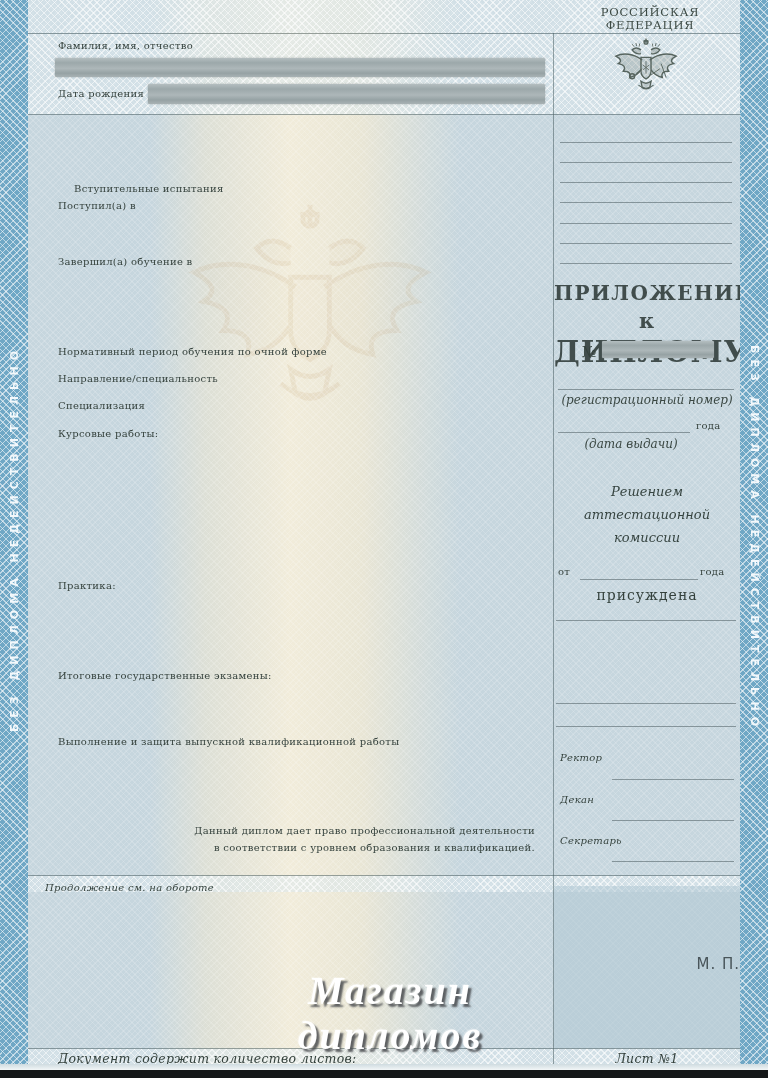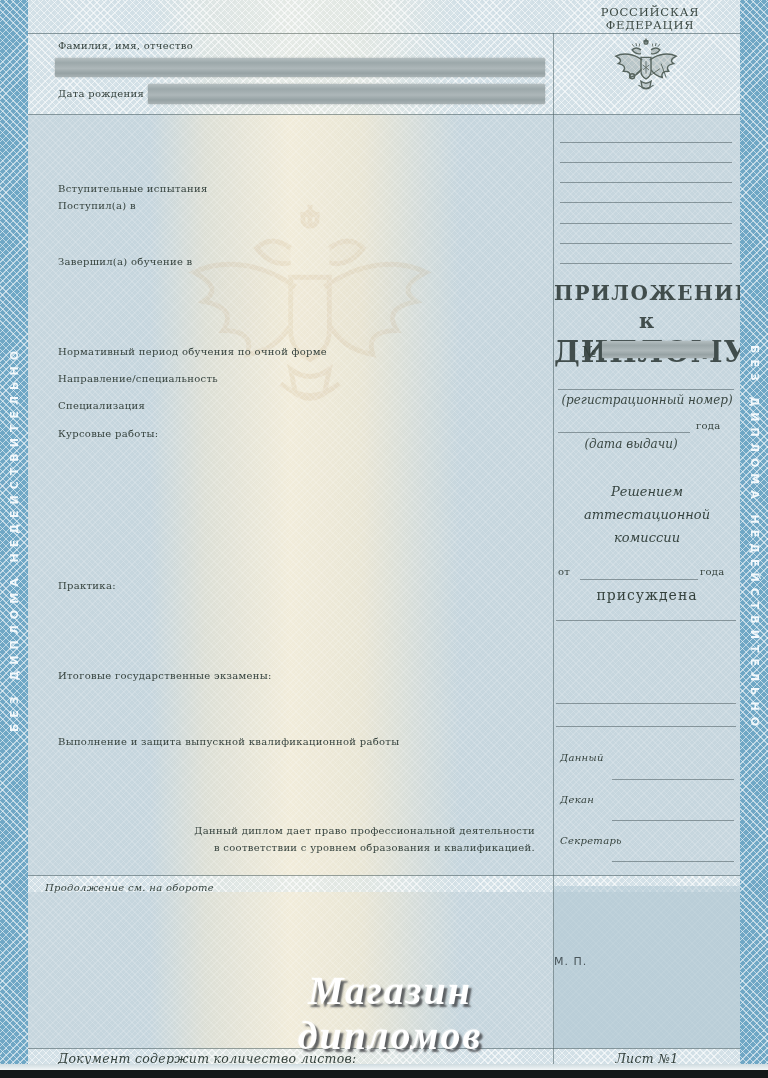--- a/index.html
+++ b/index.html
@@ -39,22 +39,22 @@
     font-size:20px;font-weight:bold;letter-spacing:1.5px;color:#414d4c;}
   .suppl-title2{position:absolute;left:554px;top:301px;width:186px;text-align:center;
     font-size:29px;font-weight:bold;letter-spacing:1px;color:#414d4c;}
   .suppl-title2 .k{font-size:21px;font-weight:bold;}
 
   .cap{position:absolute;font-style:italic;font-size:12px;color:#3a4742;text-align:center;}
   .decision{position:absolute;left:554px;top:480px;width:186px;text-align:center;
     font-style:italic;font-size:13px;color:#364440;line-height:23px;}
   .awarded{position:absolute;left:554px;top:587px;width:186px;text-align:center;
     font-size:14px;letter-spacing:1px;color:#34413c;}
-  .mp{position:absolute;left:554px;top:955px;width:186px;text-align:left;
-    font-family:"DejaVu Sans",sans-serif;font-size:11px;letter-spacing:1px;color:#49555a;}
+  .mp{position:absolute;left:554px;top:955px;width:186px;text-align:right;
+    font-family:"DejaVu Sans",sans-serif;font-size:15px;letter-spacing:1px;color:#49555a;}
 
   .edge-band{position:absolute;top:0;height:1078px;width:28px;background-color:#6fa7c5;
     display:flex;align-items:center;justify-content:center;z-index:40;}
   .edge-band.left{left:0;}
   .edge-band.right{left:740px;}
   .edge-text{writing-mode:vertical-rl;white-space:nowrap;font-family:"DejaVu Sans",sans-serif;
     font-weight:bold;font-size:11px;letter-spacing:6px;color:#f3f8fb;}
   .rot{transform:rotate(180deg);}
 
   .watermark{position:absolute;left:175px;top:968px;width:430px;text-align:center;z-index:50;
@@ -102,21 +102,21 @@
   <div class="hr" style="left:28px;width:712px;top:114px;"></div>
   <div class="hr" style="left:28px;width:712px;top:875px;"></div>
   <div class="hr" style="left:28px;width:712px;top:1048px;"></div>
   <div class="vr" style="left:553px;top:33px;height:1031px;"></div>
 
   <div class="lbl" style="left:58px;top:40px;">Фамилия, имя, отчество</div>
   <div class="bar" style="left:55px;top:58px;width:490px;height:19px;"></div>
   <div class="lbl" style="left:58px;top:88px;">Дата рождения</div>
   <div class="bar" style="left:148px;top:84px;width:397px;height:20px;"></div>
 
-  <div class="lbl" style="left:58px;top:183px;">Вступительные испытания</div>
+  <div class="lbl" style="left:74px;top:183px;">Вступительные испытания</div>
   <div class="lbl" style="left:58px;top:200px;">Поступил(а) в</div>
   <div class="lbl" style="left:58px;top:256px;">Завершил(а) обучение в</div>
   <div class="lbl" style="left:58px;top:346px;">Нормативный период обучения по очной форме</div>
   <div class="lbl" style="left:58px;top:373px;">Направление/специальность</div>
   <div class="lbl" style="left:58px;top:400px;">Специализация</div>
   <div class="lbl" style="left:58px;top:428px;">Курсовые работы:</div>
   <div class="lbl" style="left:58px;top:580px;">Практика:</div>
   <div class="lbl" style="left:58px;top:670px;">Итоговые государственные экзамены:</div>
   <div class="lbl" style="left:58px;top:736px;">Выполнение и защита выпускной квалификационной работы</div>
 
@@ -181,21 +181,21 @@
   <div class="lbl" style="left:558px;top:566px;">от</div>
   <div class="rule" style="left:580px;width:118px;top:579px;"></div>
   <div class="lbl" style="left:700px;top:566px;">года</div>
 
   <div class="awarded">присуждена</div>
   <div class="rule" style="left:556px;width:180px;top:620px;"></div>
 
   <div class="rule" style="left:556px;width:180px;top:703px;"></div>
   <div class="rule" style="left:556px;width:180px;top:726px;"></div>
 
-  <div class="lbl it" style="left:560px;top:752px;">Данный</div>
+  <div class="lbl it" style="left:560px;top:752px;">Ректор</div>
   <div class="rule" style="left:612px;width:122px;top:779px;"></div>
   <div class="lbl it" style="left:560px;top:794px;">Декан</div>
   <div class="rule" style="left:612px;width:122px;top:820px;"></div>
   <div class="lbl it" style="left:560px;top:835px;">Секретарь</div>
   <div class="rule" style="left:612px;width:122px;top:861px;"></div>
 
   <div class="mp">М. П.</div>
   <div class="lbl it" style="left:554px;top:1051px;width:186px;text-align:center;font-size:12.5px;">Лист №1</div>
 
   <div class="edge-band left diamond">

